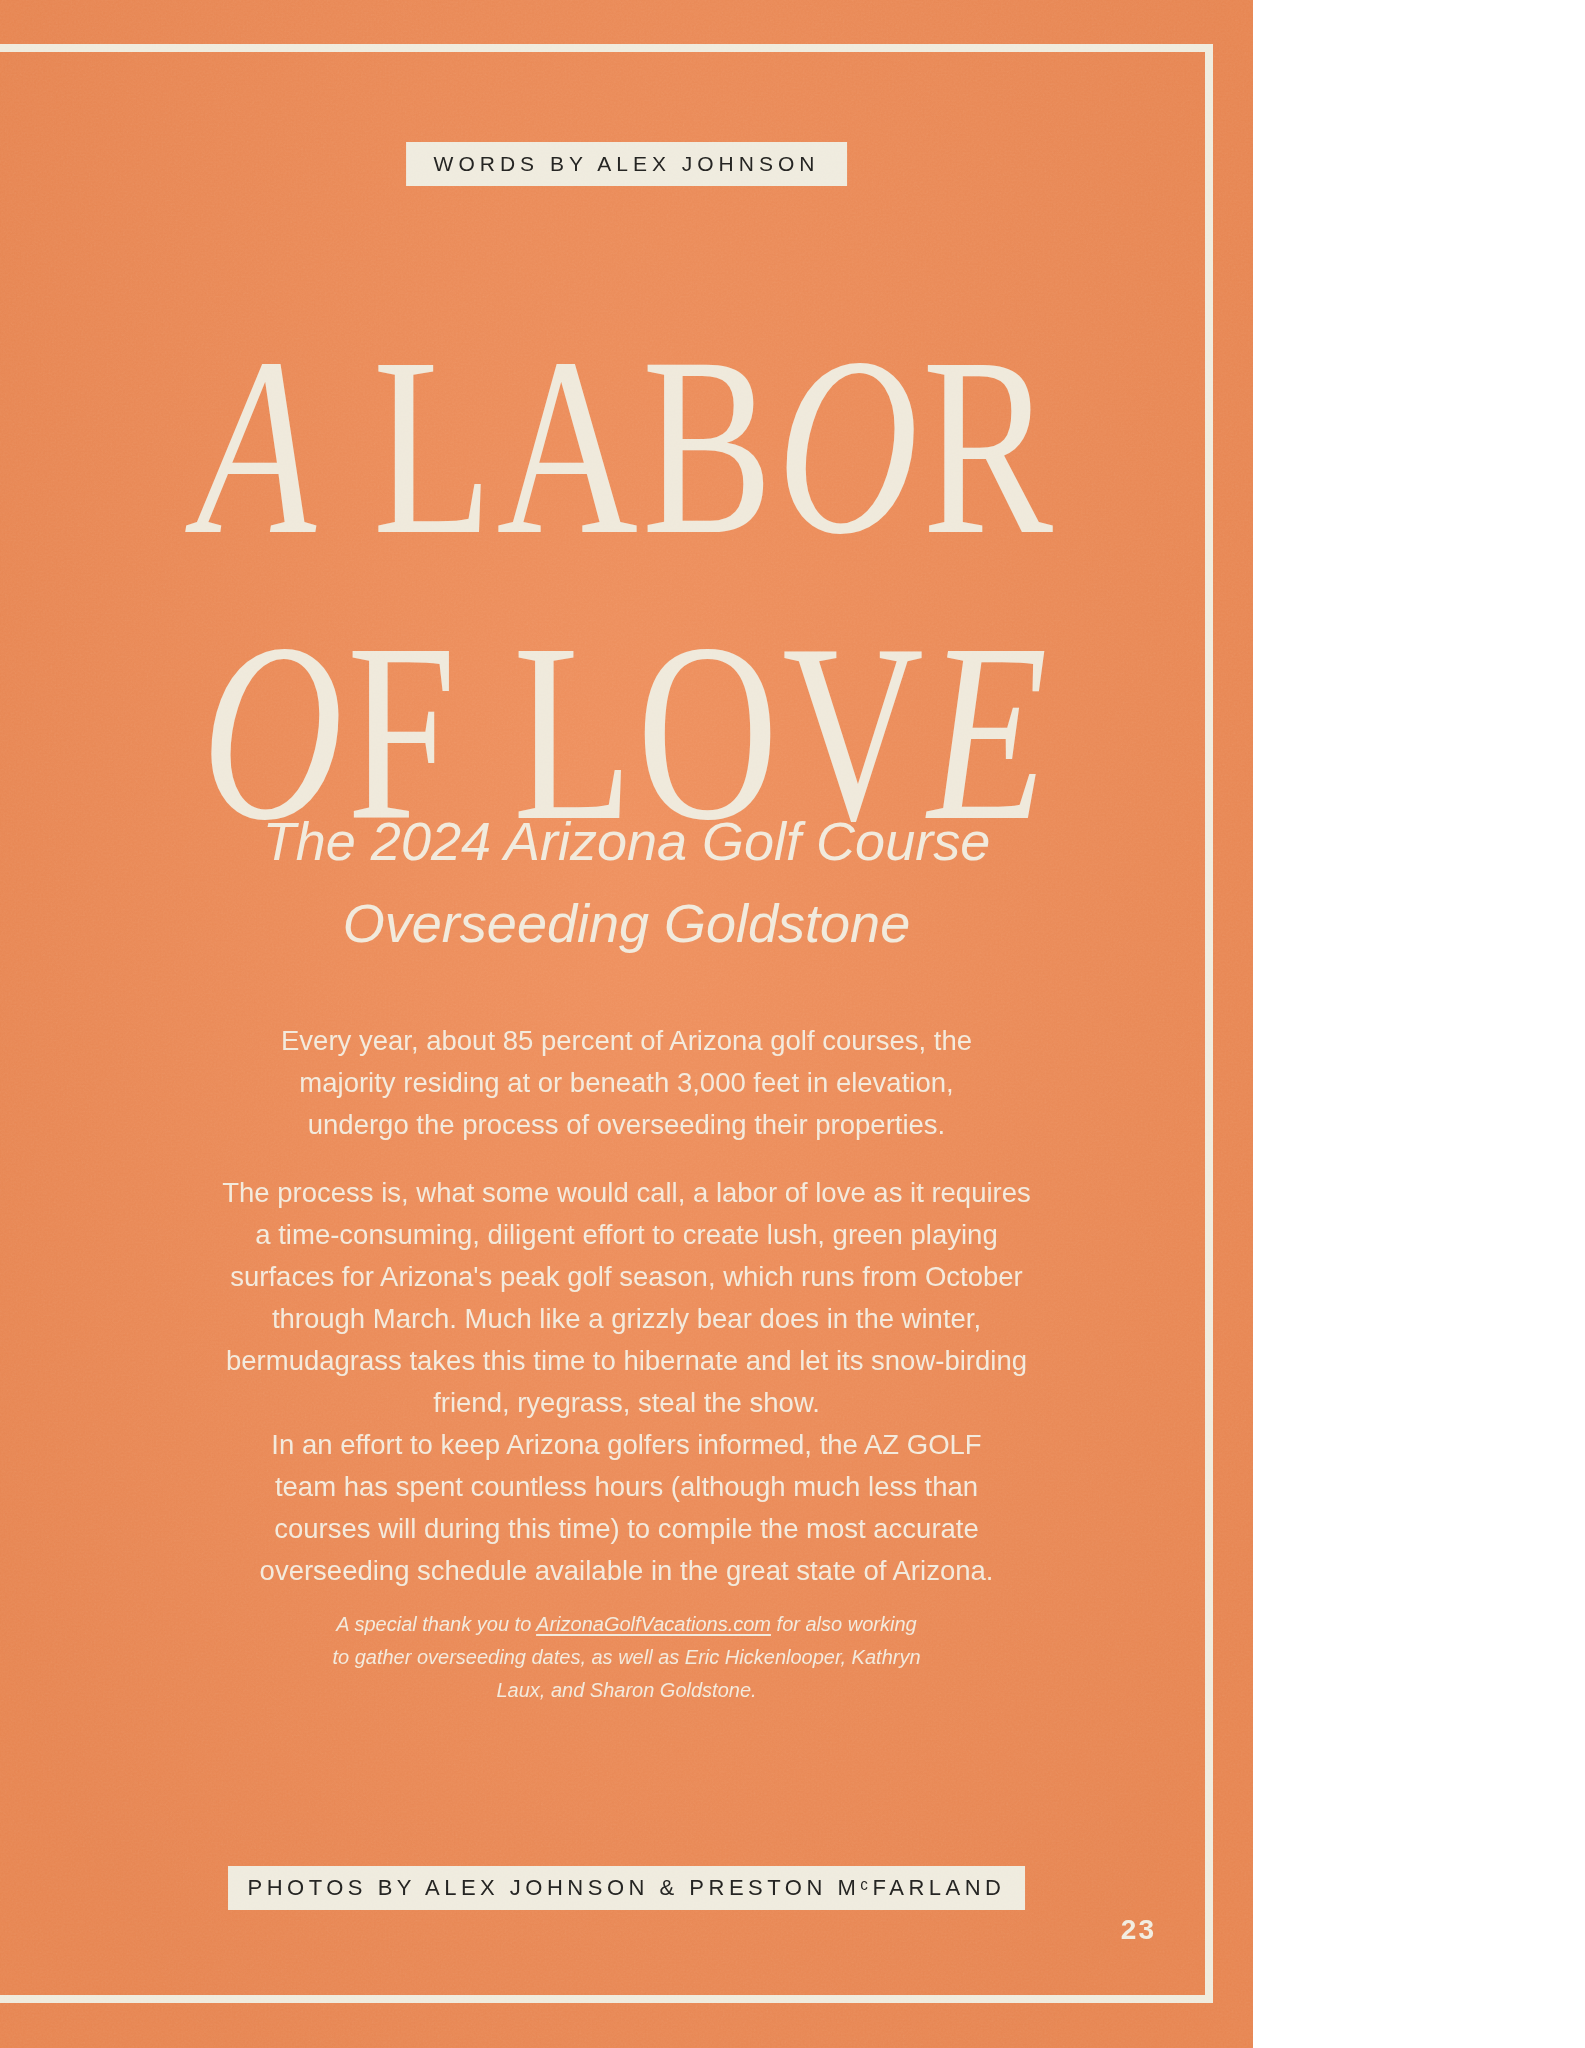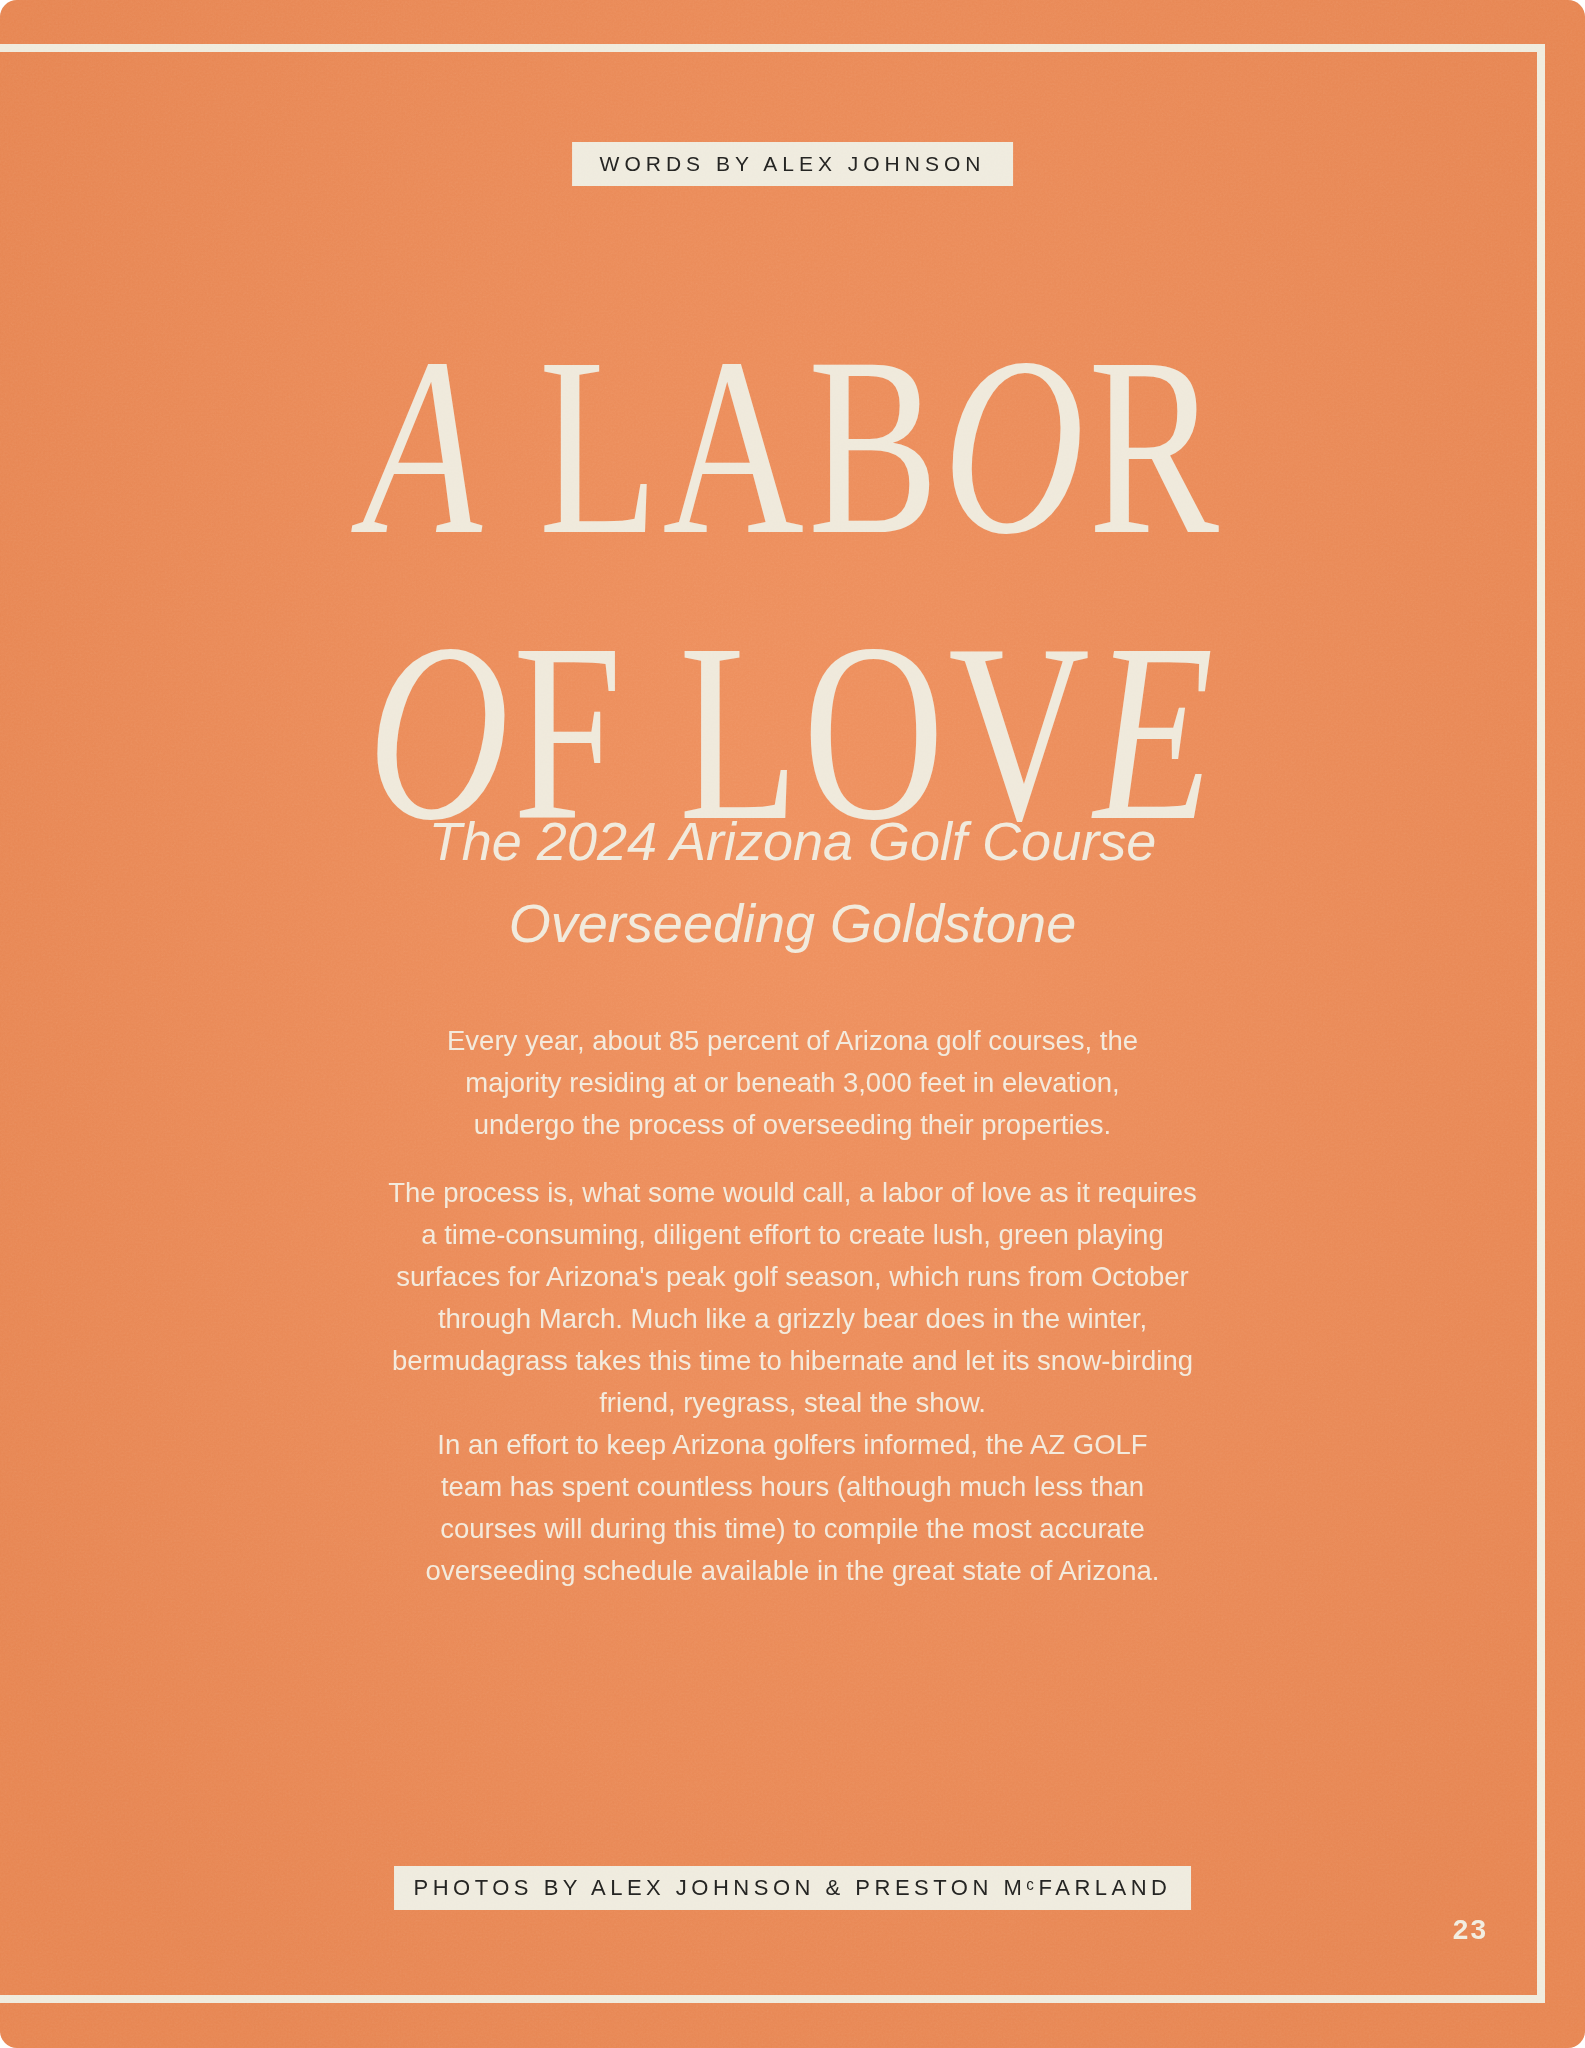--- a/index.html
+++ b/index.html
@@ -3,26 +3,25 @@
 <meta charset="utf-8">
 <style>
   * { margin: 0; padding: 0; box-sizing: border-box; }
   html, body { width: 1585px; height: 2048px; }
   body {
     font-family: "Liberation Sans", sans-serif;
     overflow: hidden;
   }
   .page {
     position: relative;
-    width: 1585px;
+    width: 1253px;
     height: 2048px;
     background-color: #EE8A55;
     background-image: radial-gradient(ellipse at 50% 42%, rgba(255,255,255,0.06), rgba(0,0,0,0.03) 85%);
     overflow: hidden;
-    border-radius: 17px;
   }
   
   .grain {
     position: absolute;
     inset: 0;
     width: 100%;
     height: 100%;
     z-index: 40;
     pointer-events: none;
     mix-blend-mode: soft-light;
@@ -156,20 +155,21 @@
     <h1 class="title"><span><span class="it">A</span><span> LAB</span><span class="it">O</span><span>R</span></span><br><span><span class="it">O</span><span>F LOV</span><span class="it">E</span></span></h1>
 
     <h2 class="subtitle"><span>The 2024 Arizona Golf Course</span><br><span>Overseeding Goldstone</span></h2>
 
     <p class="body-para p1">Every year, about 85 percent of Arizona golf courses, the majority residing at or beneath 3,000 feet in elevation, undergo the process of overseeding their properties.</p>
 
     <p class="body-para p2">The process is, what some would call, a labor of love as it requires a time-consuming, diligent effort to create lush, green playing surfaces for Arizona's peak golf season, which runs from October through March. Much like a grizzly bear does in the winter, bermudagrass takes this time to hibernate and let its snow-birding friend, ryegrass, steal the show.</p>
 
     <p class="body-para p3">In an effort to keep Arizona golfers informed, the AZ GOLF team has spent countless hours (although much less than courses will during this time) to compile the most accurate overseeding schedule available in the great state of Arizona.</p>
 
+    <p class="footnote"><span>A special thank you to </span><span class="link">ArizonaGolfVacations.com</span><span> for also working to gather overseeding dates, as well as Eric Hickenlooper, Kathryn Laux, and Sharon Goldstone.</span></p>
 
     <div class="badge badge-photos">PHOTOS BY ALEX JOHNSON &amp; PRESTON MᶜFARLAND</div>
 
     <div class="page-number">23</div>
 
   </div>
 
   <svg class="grain" xmlns="http://www.w3.org/2000/svg" width="1585" height="2048">
     <filter id="grainFilter">
       <feTurbulence type="fractalNoise" baseFrequency="0.55" numOctaves="3" stitchTiles="stitch"></feTurbulence>

